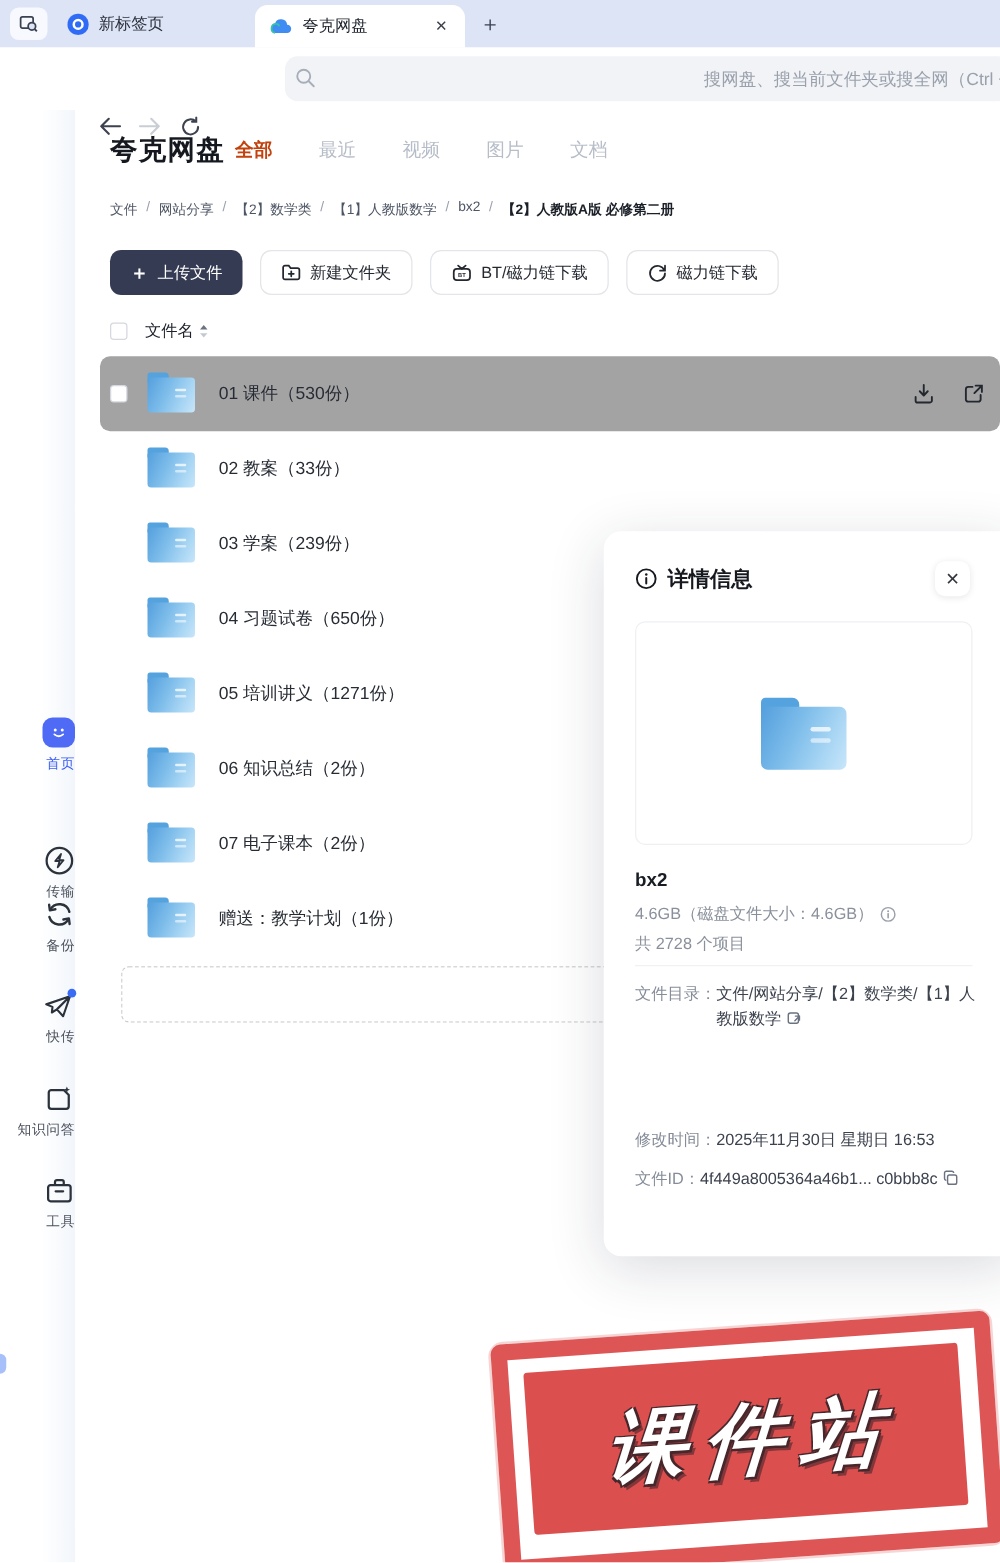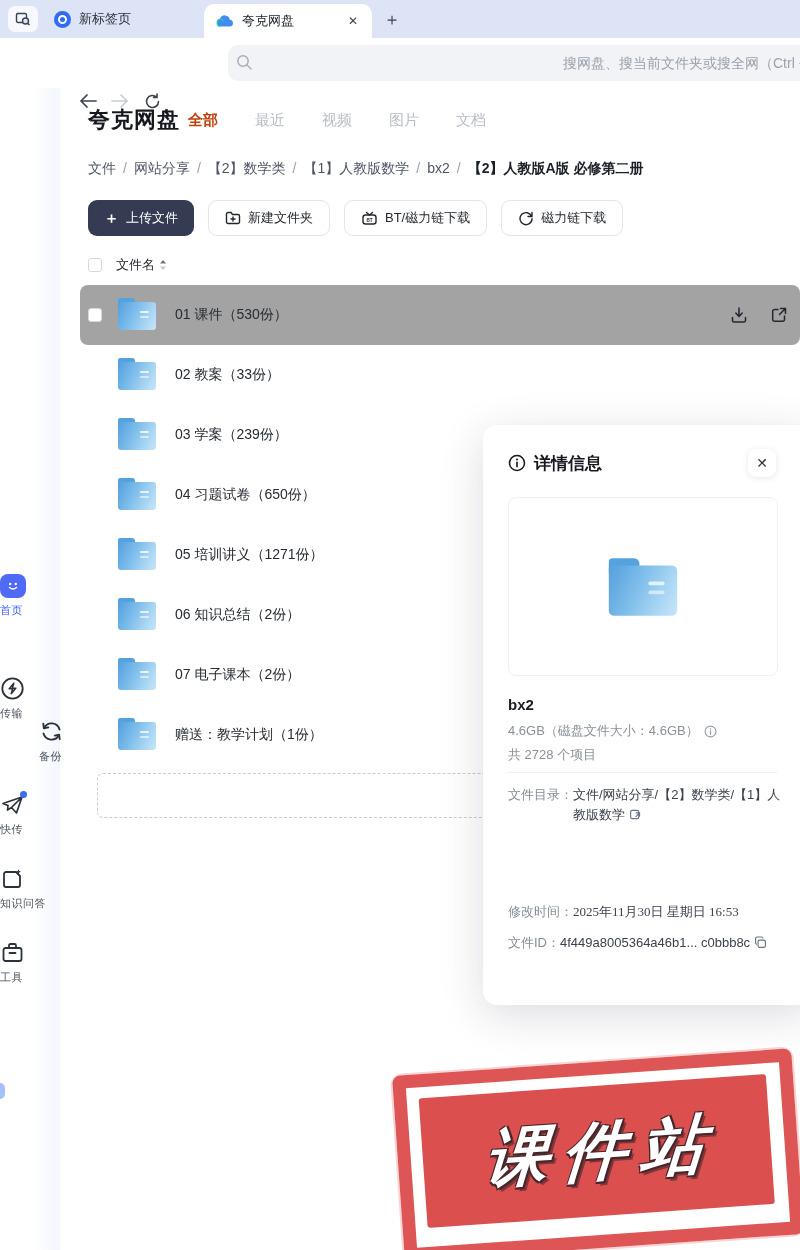--- a/index.html
+++ b/index.html
@@ -19,33 +19,33 @@
   .tab-plus { position:absolute; left:380px; top:7px; width:24px; height:24px; display:flex; align-items:center; justify-content:center; font-size:17px; color:#3a4150; }
 
   .toolbar { position:absolute; left:0; top:38px; width:800px; height:50px; background:#fff; }
   .navbtn { position:absolute; top:51px; width:24px; height:24px; display:flex; align-items:center; justify-content:center; }
   .searchbar { position:absolute; left:228px; top:45px; width:580px; height:36px; background:#f1f3f6; border-radius:10px; }
   .search-glass { position:absolute; left:236px; top:54px; }
   .search-ph { position:absolute; left:563px; top:55px; font-size:14px; color:#9aa1ad; white-space:nowrap; }
 
   
   .sidebar { position:absolute; left:0; top:88px; width:60px; height:1162px; background:linear-gradient(90deg,#ffffff 55%,#f2f6fb 100%); }
-  .side-item { position:absolute; left:0; width:60px; display:flex; flex-direction:column; align-items:flex-start; gap:5px; }
+  .side-item { position:absolute; left:0; width:60px; display:flex; flex-direction:column; align-items:flex-end; gap:5px; }
   .side-label { font-size:11px; color:#4b515c; letter-spacing:.5px; white-space:nowrap; }
   .side-label.active { color:#3a5df5; }
   .home-ic { width:26px; height:24px; border-radius:8px; background:#4f6bf6; display:flex; align-items:center; justify-content:center; }
   .edge-dot { position:absolute; left:0; top:1083px; width:5px; height:16px; border-radius:0 8px 8px 0; background:#5e8cf5; opacity:.55; }
 
   
   .page-title { position:absolute; left:88px; top:105px; font-size:22px; font-weight:bold; color:#15191f; letter-spacing:1px; }
   .cat-tabs { position:absolute; left:188px; top:111px; display:flex; gap:37px; }
   .cat-tab { font-size:15px; color:#b7bdc8; }
   .cat-tab.active { color:#c2410c; font-weight:bold; }
 
-  .crumbs { position:absolute; left:88px; top:160px; font-size:14px; color:#4e5665; display:flex; flex-wrap:nowrap; white-space:nowrap; }
+  .crumbs { position:absolute; left:88px; top:160px; font-size:11px; color:#4e5665; display:flex; flex-wrap:nowrap; white-space:nowrap; }
   .crumb { color:#4e5665; }
   .crumb-sep { color:#9aa1ac; margin:0 7px; }
   .crumb.last { color:#1b2028; font-weight:bold; }
 
   
   .actions { position:absolute; left:88px; top:200px; display:flex; gap:14px; }
   .btn { height:36px; border-radius:9px; display:flex; align-items:center; gap:7px; padding:0 16px; font-size:13px; background:#fff; border:1px solid #e3e5e9; color:#23272f; cursor:pointer; }
   .btn.primary { background:#343b52; border:none; color:#fff; }
   .btn .plus { font-size:15px; font-weight:bold; }
 
@@ -391,21 +391,21 @@
     </div>
     <div class="d-count">共 2728 个项目</div>
     <div class="d-div"></div>
     <div class="meta" style="top:360px;">
       <span class="lab">文件目录：</span>
       <span class="val"><span>文件/网站分享/【2】数学类/【1】人教版数学</span><svg class="inline-ic" width="13" height="13" viewBox="0 0 16 16">
             <rect x="2" y="3" width="10" height="10" rx="2" fill="none" stroke="#6b7280" stroke-width="1.4"></rect>
             <path d="M9 6 l4 0 m0 0 l0 4 m0 -4 l-4.5 4.5" stroke="#6b7280" stroke-width="1.4" fill="none" stroke-linecap="round"></path>
           </svg></span>
     </div>
-    <div class="meta" style="top:477px;font-family:Liberation Serif, serif;">
+    <div class="meta" style="top:477px;">
       <span class="lab">修改时间：</span>
       <span class="val">2025年11月30日 星期日 16:53</span>
     </div>
     <div class="meta" style="top:508px;">
       <span class="lab">文件ID：</span>
       <span class="val"><span>4f449a8005364a46b1... c0bbb8c</span><svg class="inline-ic" width="13" height="13" viewBox="0 0 16 16">
             <rect x="5" y="5" width="9" height="9" rx="1.8" fill="none" stroke="#6b7280" stroke-width="1.4"></rect>
             <path d="M11 3 V3 a1.8 1.8 0 0 0 -1.8 -1.8 h-5.4 A1.8 1.8 0 0 0 2 3 v5.4 a1.8 1.8 0 0 0 1.8 1.8" fill="none" stroke="#6b7280" stroke-width="1.4"></path>
           </svg></span>
     </div>

